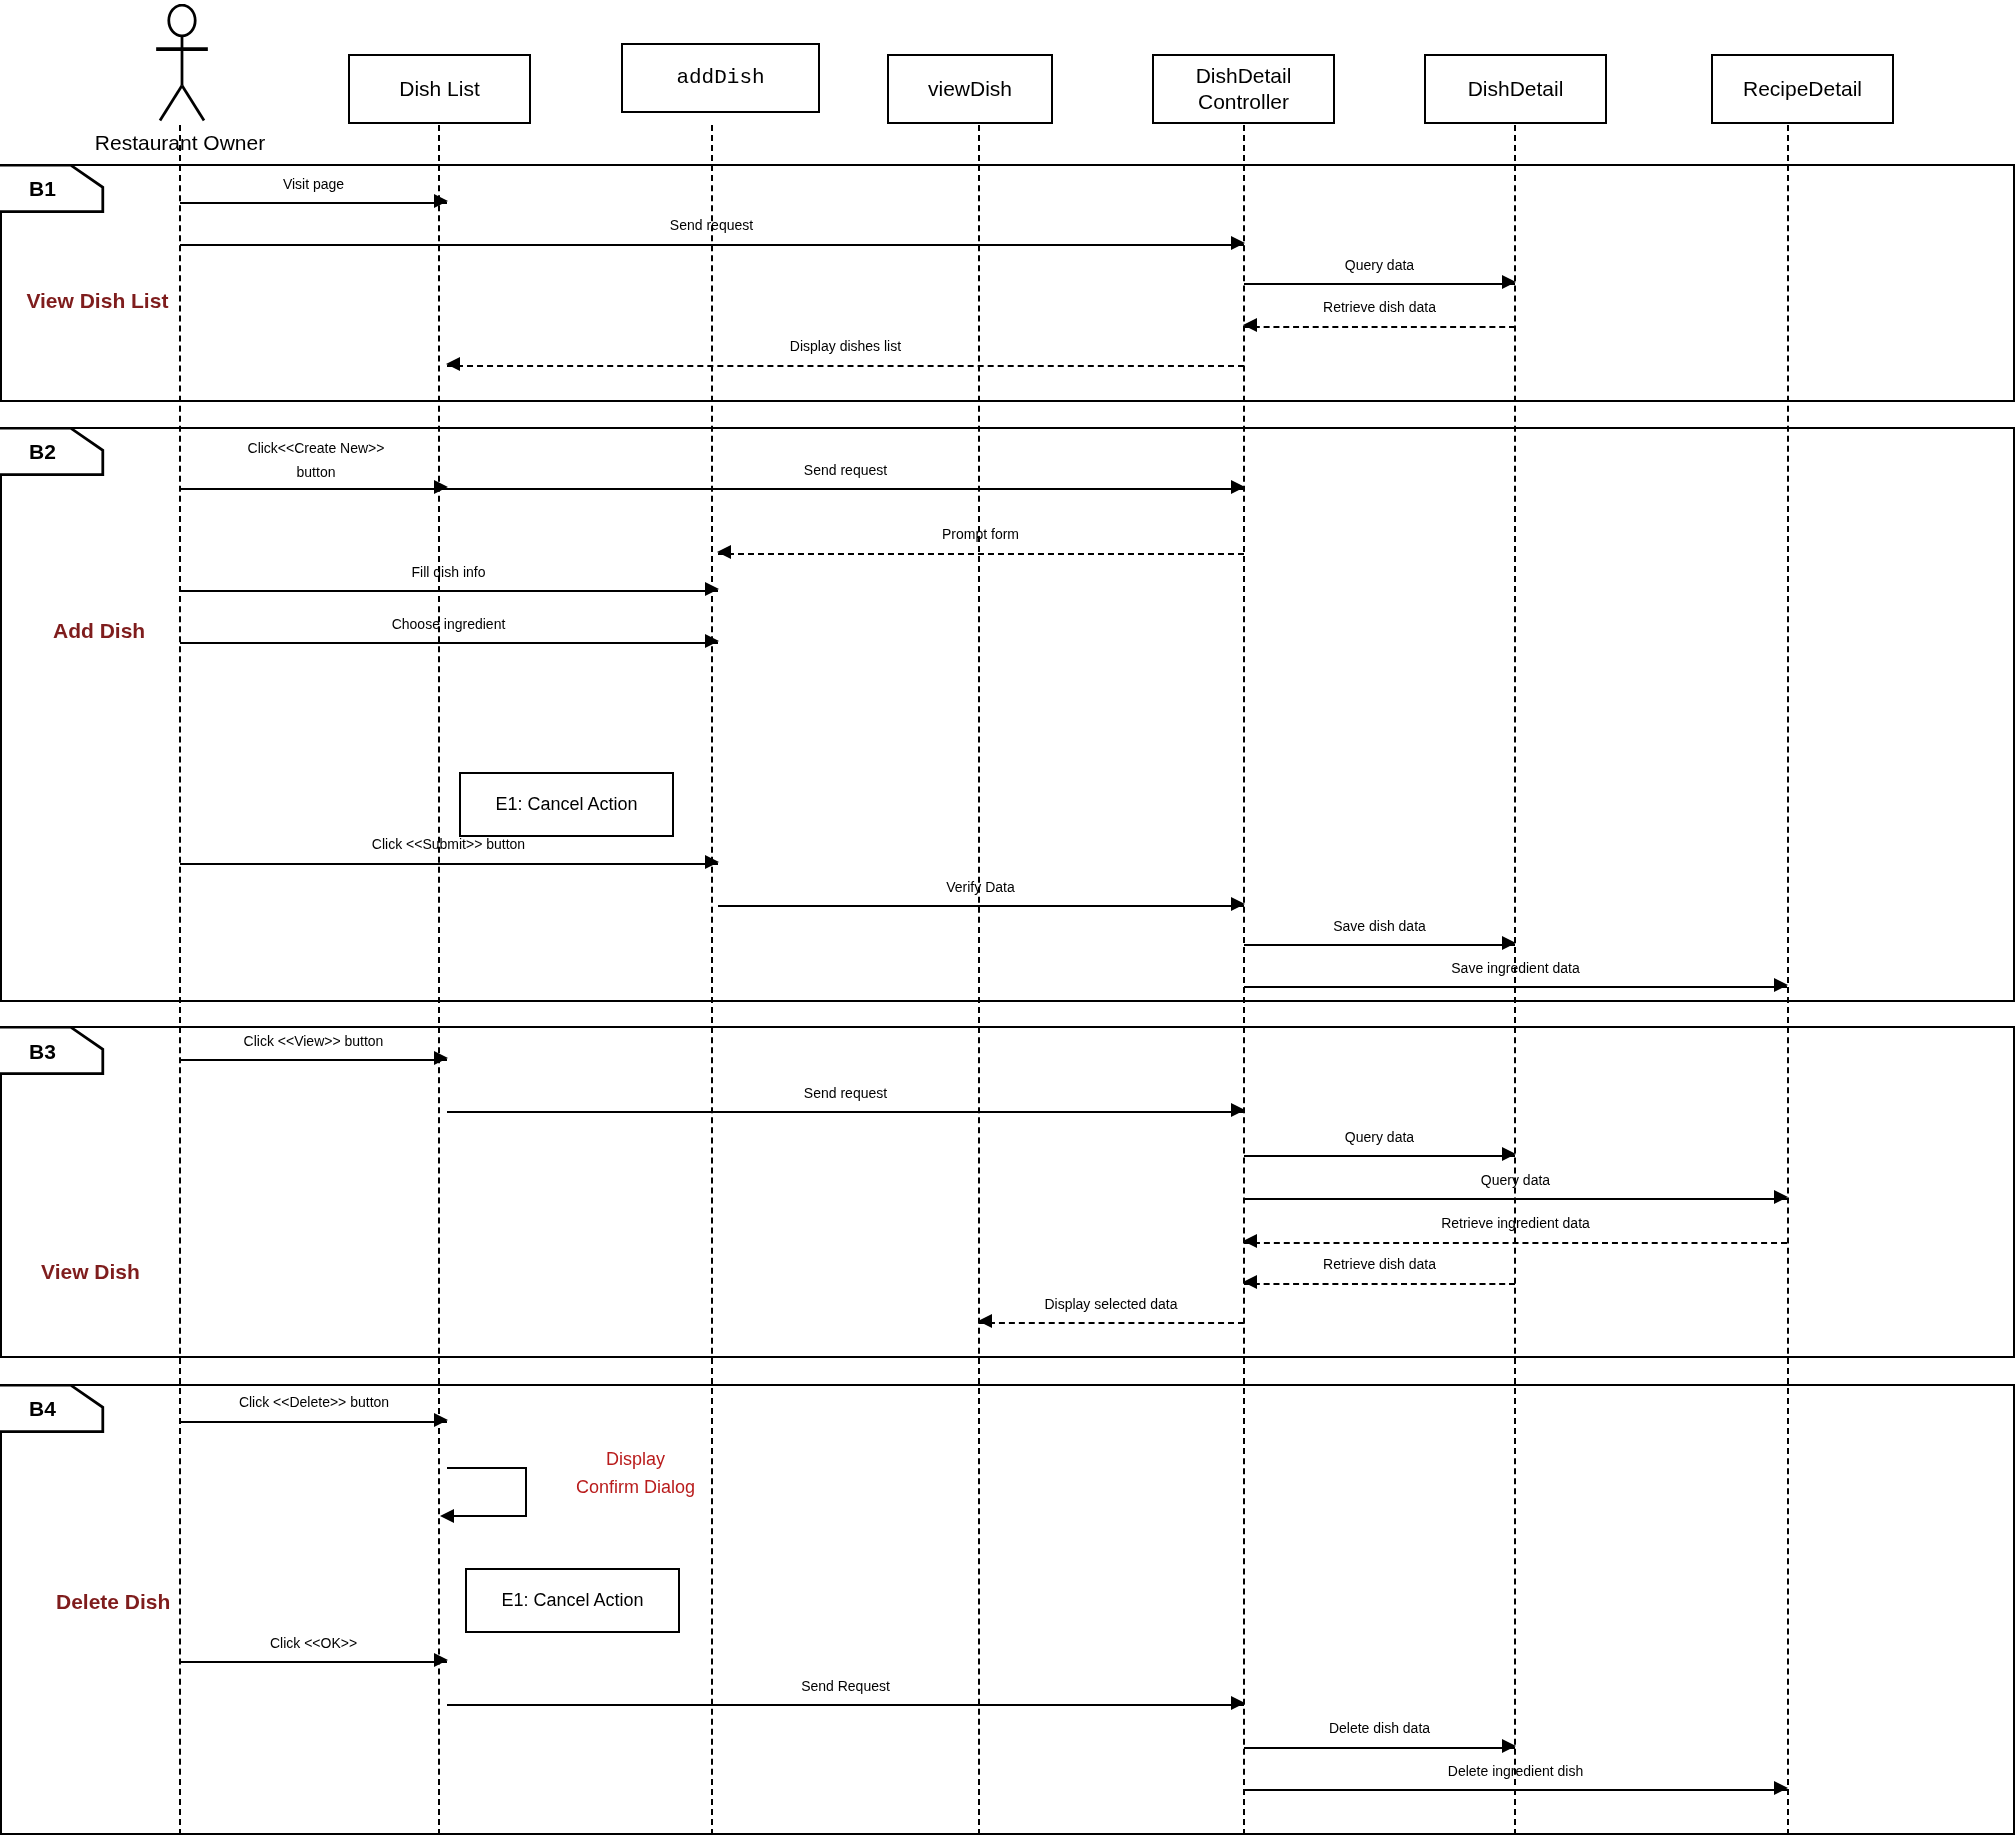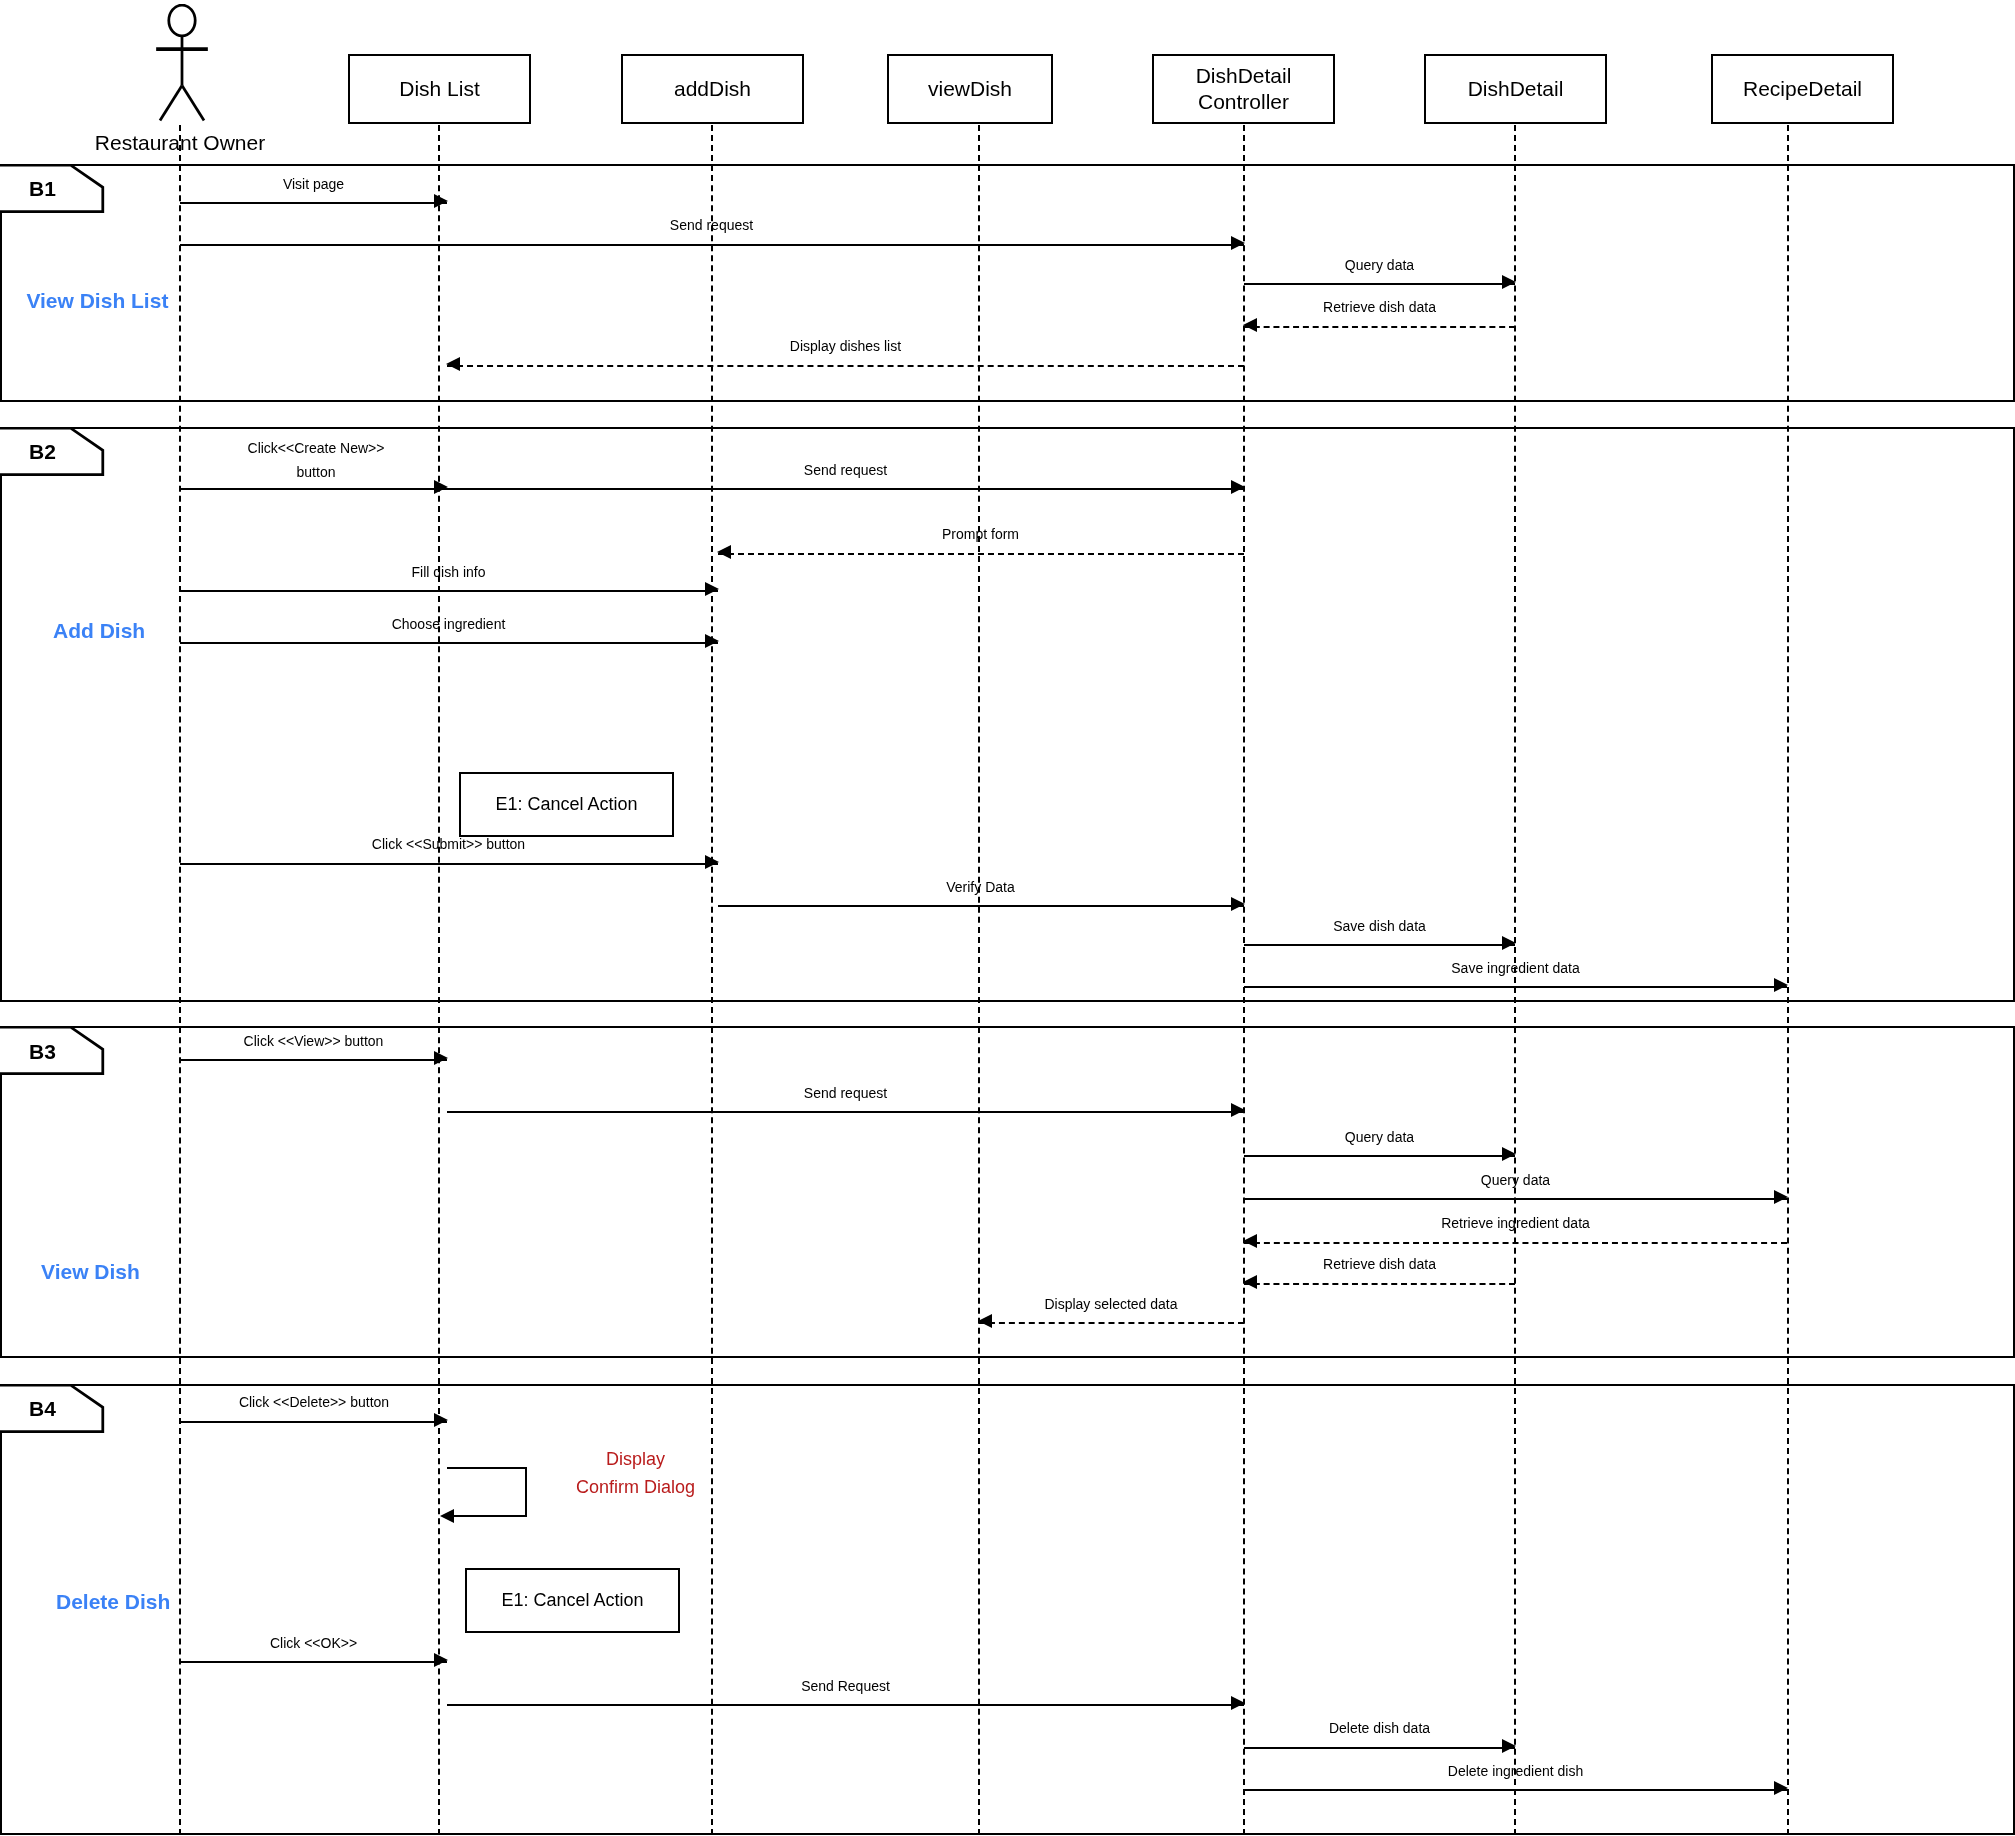--- a/index.html
+++ b/index.html
@@ -6,21 +6,21 @@
   body{font-family:"Liberation Sans", sans-serif;}
   #canvas{position:relative;width:2015px;height:1837px;background:#ffffff;overflow:hidden;}
   .actor-label{position:absolute;font-size:21px;color:#000;text-align:center;white-space:nowrap;}
   .lifeline-box{position:absolute;border:2.2px solid #000;background:#fff;box-sizing:border-box;
                 display:flex;align-items:center;justify-content:center;text-align:center;
                 font-size:21px;line-height:1.25;color:#000;}
   .lifeline-dash{position:absolute;width:0;border-left:2.2px dashed #000;}
   .frame{position:absolute;border:2.8px solid #000;background:transparent;box-sizing:border-box;}
   .frame-tag{position:absolute;font-size:21px;font-weight:bold;color:#000;}
   .frame-pent{position:absolute;}
-  .frame-title{position:absolute;font-size:21px;font-weight:bold;color:#3b82f6;white-space:nowrap;}
+  .frame-title{position:absolute;font-size:21px;font-weight:bold;color:#7f1d1d;white-space:nowrap;}
   .msg{position:absolute;height:0;}
   .msg .line{position:absolute;left:0;top:0;width:100%;height:0;border-top:2.8px solid #000;}
   .msg.dashed .line{border-top:2.8px dashed #000;}
   .msg .head{position:absolute;top:-7.7px;width:0;height:0;}
   .msg.right .head{right:-1.1px;border-top:7.7px solid transparent;border-bottom:7.7px solid transparent;border-left:14.3px solid #000;}
   .msg.left .head{left:-1.1px;border-top:7.7px solid transparent;border-bottom:7.7px solid transparent;border-right:14.3px solid #000;}
   .msg-label{position:absolute;font-size:14px;color:#000;text-align:center;line-height:1.25;white-space:nowrap;}
   .note-box{position:absolute;border:2.2px solid #000;background:#fff;box-sizing:border-box;
             display:flex;align-items:center;justify-content:center;text-align:center;
             font-size:18px;line-height:1.3;color:#000;}
@@ -39,21 +39,21 @@
     <line x1="85" y1="58" x2="85" y2="148" stroke="#000" stroke-width="5"></line>
     <line x1="38" y1="82" x2="132" y2="82" stroke="#000" stroke-width="7"></line>
     <line x1="85" y1="148" x2="45" y2="212" stroke="#000" stroke-width="5"></line>
     <line x1="85" y1="148" x2="125" y2="212" stroke="#000" stroke-width="5"></line>
   </svg>
   <div class="actor-label" style="left:70px;top:131px;width:220px;">Restaurant Owner</div>
 
   <div class="lifeline-box" style="left:348px;top:54px;width:183px;height:70px;">
     <span>Dish List</span>
   </div>
-  <div class="lifeline-box" style="left:621px;top:54px;width:183px;height:70px;">
+  <div class="lifeline-box" style="left:621px;top:43px;width:199px;height:70px;font-family:Liberation Mono, monospace;">
     <span>addDish</span>
   </div>
   <div class="lifeline-box" style="left:887px;top:54px;width:166px;height:70px;">
     <span>viewDish</span>
   </div>
   <div class="lifeline-box" style="left:1152px;top:54px;width:183px;height:70px;flex-direction:column;">
     <span>DishDetail</span>
     <span>Controller</span>
   </div>
   <div class="lifeline-box" style="left:1424px;top:54px;width:183px;height:70px;">

